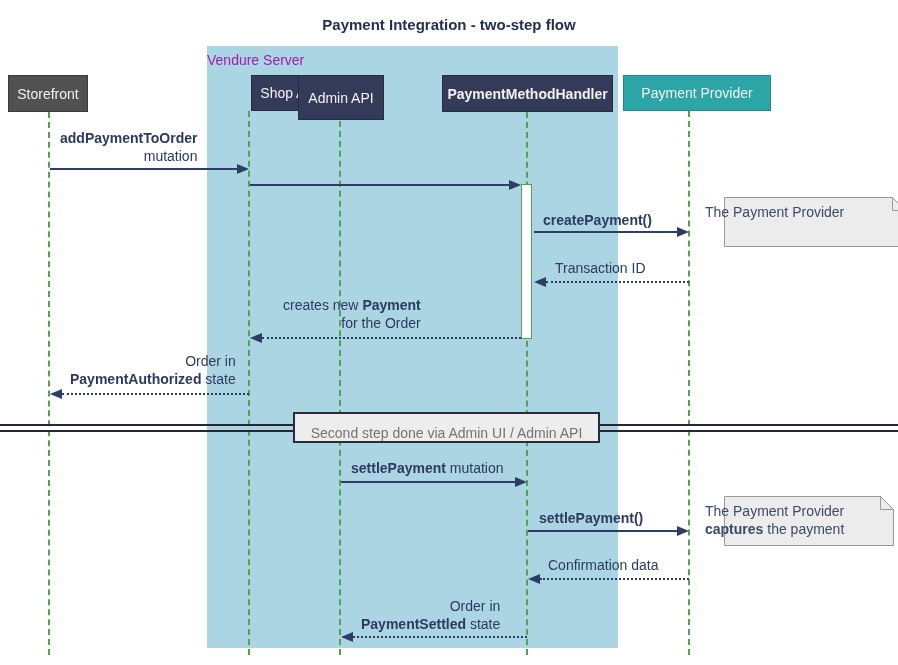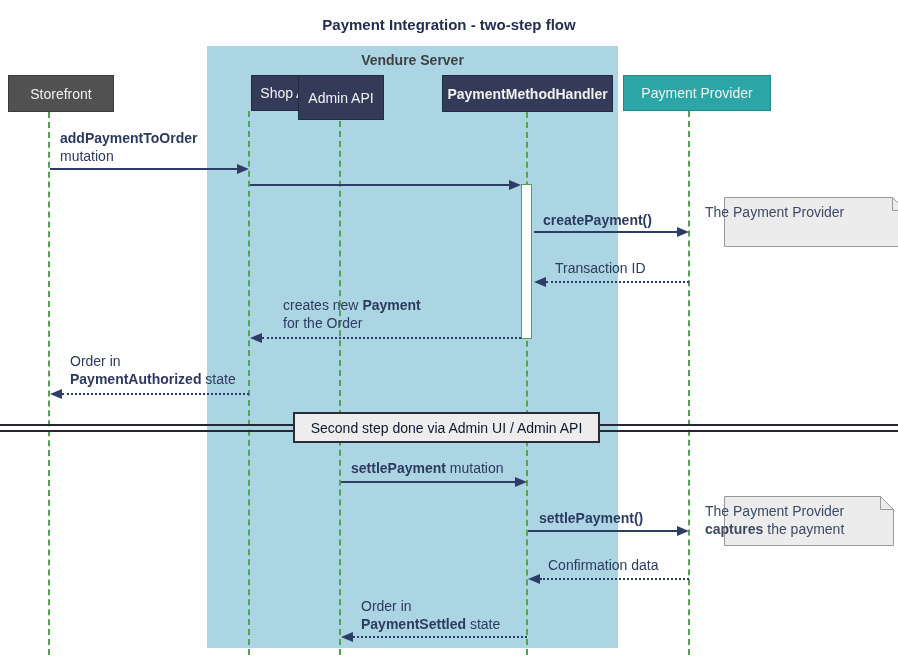--- a/index.html
+++ b/index.html
@@ -22,65 +22,65 @@
   }
   html,body{margin:0;padding:0;background:#ffffff;}
   #canvas{
     position:relative;width:898px;height:665px;background:#ffffff;overflow:hidden;
     font-family:"Liberation Sans","DejaVu Sans",sans-serif;
     font-size:14px;color:var(--text-navy);
   }
   .abs{position:absolute;}
   .title{font-weight:bold;font-size:15px;color:#242F4F;text-align:center;width:898px;left:0;top:16px;}
   .container-box{background:var(--container-bg);}
-  .container-label{text-align:center;color:#404040;font-weight:bold;}
+  .container-label{color:#a21caf;}
   .participant{
     display:flex;align-items:center;justify-content:center;
     color:#F2F2F2;text-align:center;z-index:3;box-sizing:border-box;
   }
   .p-navy{background:var(--participant-navy);border:1px solid var(--participant-navy-border);}
   .p-gray{background:var(--participant-gray);border:1px solid var(--participant-gray-border);}
   .p-teal{background:var(--participant-teal);border:1px solid var(--participant-teal-border);}
   .lifeline{width:0;border-left:2px dashed var(--lifeline-green);z-index:1;}
   .activation{background:#ffffff;border:1px solid var(--lifeline-green);z-index:2;box-sizing:border-box;}
   .line{height:0;border-top:2px solid var(--arrow-navy);z-index:3;}
   .line.dotted{border-top-style:dotted;}
   .head{width:0;height:0;border-top:5px solid transparent;border-bottom:5px solid transparent;z-index:3;}
   .head-r{border-left:12px solid var(--arrow-navy);}
   .head-l{border-right:12px solid var(--arrow-navy);}
-  .msg{line-height:18px;white-space:nowrap;z-index:3;color:var(--text-navy);}
+  .msg{line-height:18px;white-space:nowrap;z-index:3;color:var(--text-navy);text-align:right;}
   .msg b{font-weight:bold;}
   .note{z-index:3;padding-left:29px;}
   .note .note-text{position:absolute;left:10px;top:6px;line-height:18px;white-space:nowrap;color:var(--note-text);}
   .note svg path.body{fill:var(--note-bg);stroke:var(--note-border);stroke-width:1;}
   .note svg path.fold{fill:none;stroke:var(--note-border);stroke-width:1;}
   .divider-line{height:2px;background:var(--divider-line);z-index:4;left:0;width:898px;}
   .divider-box{
     background:var(--divider-bg);border:2px solid var(--divider-border);
-    display:flex;align-items:center;justify-content:center;
-    z-index:5;box-sizing:border-box;color:#0f172a;
+    display:flex;align-items:flex-end;justify-content:center;
+    z-index:5;box-sizing:border-box;color:#737373;
   }
 </style>
 </head>
 <body>
 
 <div id="canvas">
 
   <div class="abs title">Payment Integration - two-step flow</div>
 
   <div class="abs container-box" style="left:207px;top:46px;width:411px;height:602px;"></div>
   <div class="abs container-label" style="left:207px;top:52px;width:411px;">Vendure Server</div>
 
   <div class="abs lifeline" style="left:48px;top:112px;height:543px;"></div>
   <div class="abs lifeline" style="left:248px;top:111px;height:544px;"></div>
   <div class="abs lifeline" style="left:339px;top:111px;height:544px;"></div>
   <div class="abs lifeline" style="left:526px;top:112px;height:543px;"></div>
   <div class="abs lifeline" style="left:688px;top:111px;height:544px;"></div>
 
-  <div class="abs participant p-gray" style="left:8px;top:75px;width:106px;height:37px;">
+  <div class="abs participant p-gray" style="left:8px;top:75px;width:80px;height:37px;">
     <span>Storefront</span>
   </div>
   <div class="abs participant p-navy" style="left:211px;top:75px;width:77px;height:36px;margin-left:40px;">
     <span>Shop API</span>
   </div>
   <div class="abs participant p-navy" style="left:298px;top:75px;width:86px;height:45px;">
     <span>Admin API</span>
   </div>
   <div class="abs participant p-navy" style="left:442px;top:75px;width:171px;height:37px;font-weight:bold;">
     <span>PaymentMethodHandler</span>

